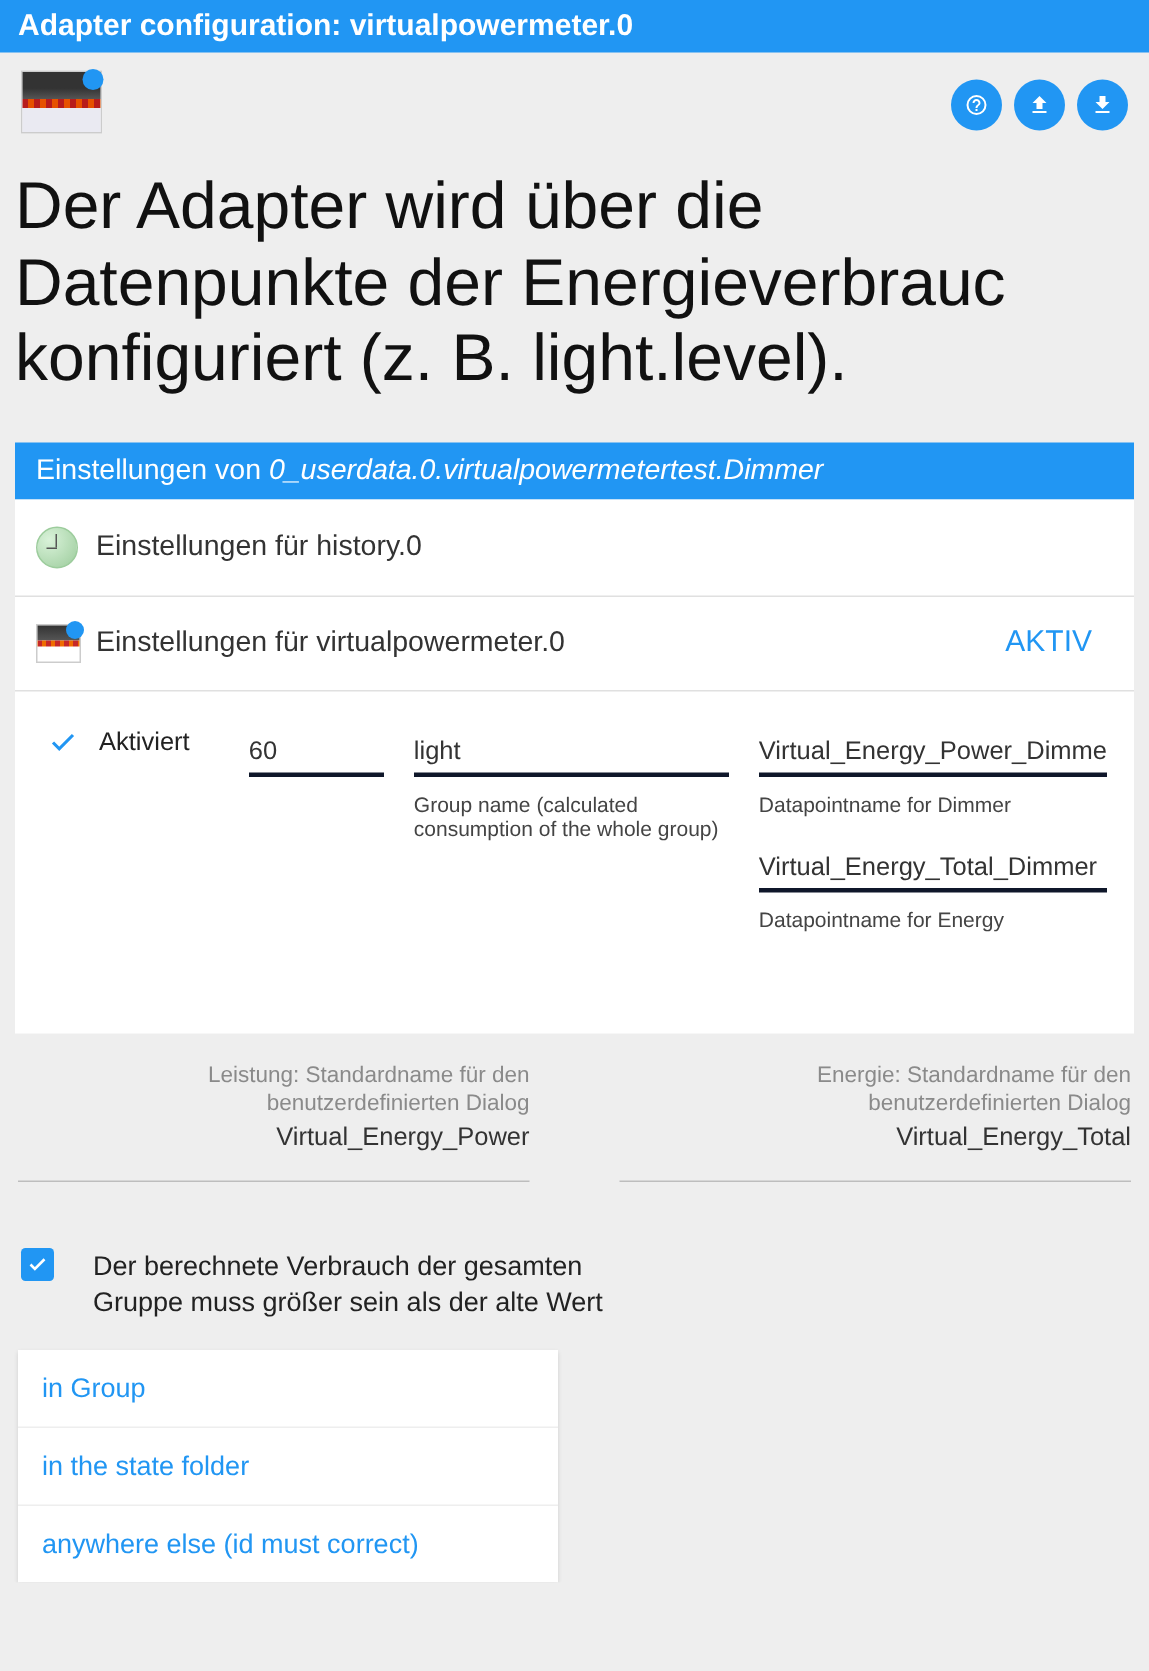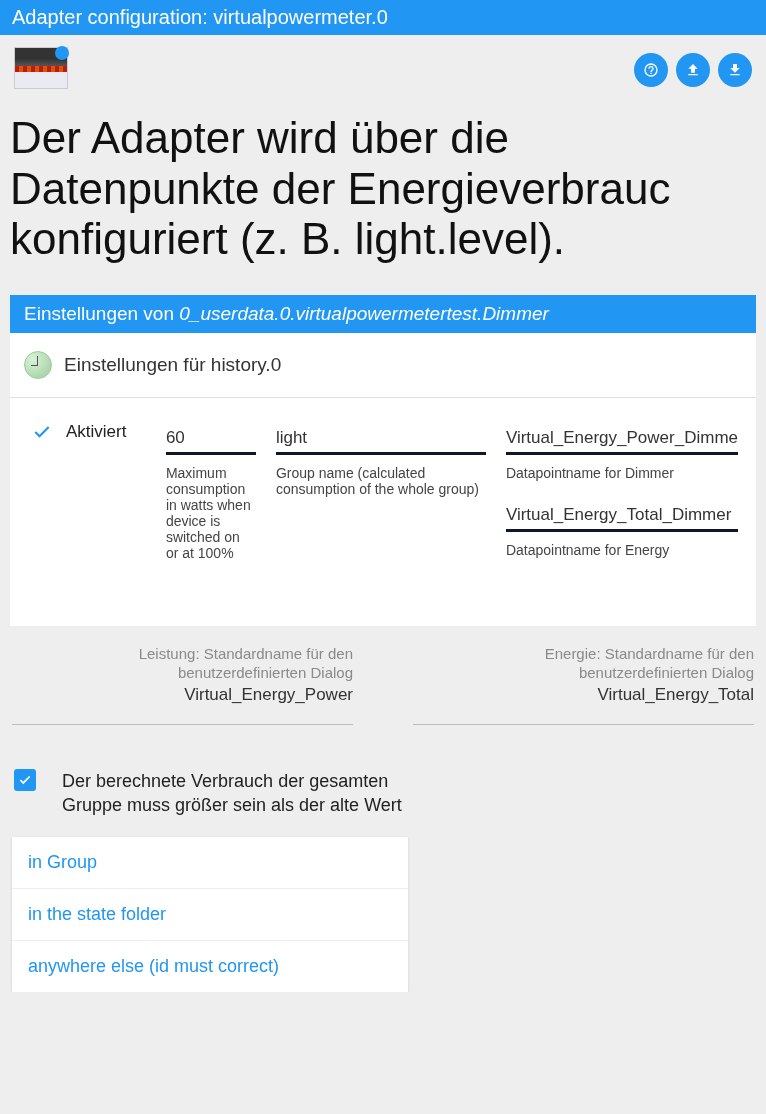--- a/index.html
+++ b/index.html
@@ -6,21 +6,21 @@
   body {
     font-family: "Segoe UI Light", "Segoe UI", -apple-system, sans-serif;
     background: #eeeeee;
     color: #222;
     width: 766px;
   }
   .header-bar {
     background: #2196f3;
     color: #fff;
     font-size: 20px;
-    font-weight: 400;
+    font-weight: 700;
     padding: 6px 12px;
   }
   .top-row {
     display: flex;
     justify-content: space-between;
     align-items: flex-start;
     padding: 12px 14px 0 14px;
   }
   .logo {
     width: 54px;
@@ -179,21 +179,21 @@
   .chkbox {
     width:22px;height:22px;background:#2196f3;border-radius:3px;
     display:flex;align-items:center;justify-content:center;color:#fff;font-size:15px;
     flex-shrink:0;
   }
   .check-sentence .txt { font-size:18px; line-height:1.35;margin-left:12px; }
 
   .list-box {
     background:#fff;
     margin: 6px 0 0 12px;
-    width: 396px;
+    width: 360px;
     box-shadow: 0 1px 3px rgba(0,0,0,.12);
   }
   .list-item {
     padding:15px 16px;
     color:#2196f3;
     font-size:18px;
     border-bottom:1px solid #eee;
     cursor:pointer;
   }
   .list-item:last-child{border-bottom:none;}
@@ -237,36 +237,44 @@
 <div class="section-bar">
   <span>Einstellungen von </span><em>0_userdata.0.virtualpowermetertest.Dimmer</em>
 </div>
 
 <div class="panel">
   <div class="panel-row">
     <div class="icon-slot">
         <div class="clock-icon"></div>
       </div>
     <div class="label">Einstellungen für history.0</div>
+  </div>
+  <div class="panel-row">
+    <div class="icon-slot">
+        <div class="meter-icon">
+          <div class="dot"></div>
+        </div>
+      </div>
+    <div class="label">Einstellungen für virtualpowermeter.0</div>
+    <div class="status">AKTIV</div>
   </div>
 
   <div class="config-body">
     <div class="col1">
       <span class="chk-lg">
         <svg width="28" height="20" viewBox="0 0 24 24">
             <path fill="none" stroke="#2196f3" stroke-width="2.5" d="M4 12l5 5L20 6"></path>
           </svg>
       </span>
       <span class="activated-label">Aktiviert</span>
     </div>
 
     <div class="fields-group">
       <div class="field-col narrow">
         <div class="input-under">60</div>
-        <div class="helper">Maximum consumption in watts when device is switched on or at 100%</div>
       </div>
       <div class="field-col medium">
         <div class="input-under">light</div>
         <div class="helper">Group name (calculated consumption of the whole group)</div>
       </div>
       <div class="field-col stack">
         <div class="input-under">Virtual_Energy_Power_Dimme</div>
         <div class="helper">Datapointname for Dimmer</div>
         <div class="input-under">Virtual_Energy_Total_Dimmer</div>
         <div class="helper">Datapointname for Energy</div>

